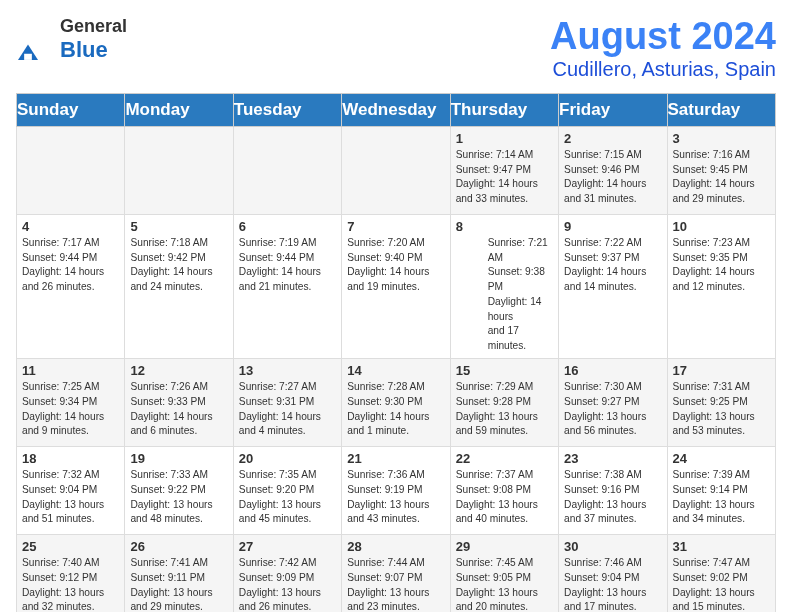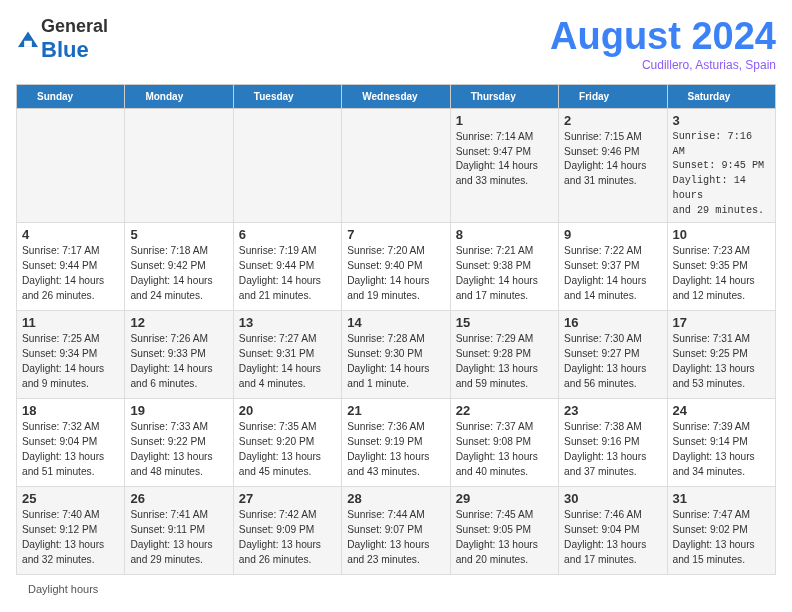--- a/index.html
+++ b/index.html
@@ -11,51 +11,51 @@
       padding: 16px;
     }
     .header-section {
       display: flex;
       justify-content: space-between;
       align-items: flex-start;
       margin-bottom: 12px;
     }
     .logo {
       display: flex;
-      align-items: center;
-      gap: 1px;
+      align-items: flex-end;
+      gap: 20px;
     }
     .logo-icon {
       width: 24px;
       height: 20px;
     }
     .title-section {
       text-align: right;
     }
     .main-title {
       font-size: 38px;
       font-weight: bold;
       color: #3b82f6;
       line-height: 1.1;
     }
     .subtitle {
-      font-size: 12px;
-      color: #8b5cf6;
+      font-size: 20px;
+      color: #1d4ed8;
     }
     table {
       width: 100%;
       border-collapse: collapse;
       table-layout: fixed;
     }
     thead tr th {
       background-color: #2a7abf;
       color: #fff;
-      font-size: 10px;
+      font-size: 17px;
       font-weight: bold;
-      padding: 6px 20px;
+      padding: 6px 0;
       text-align: left;
       border: 1px solid #ccc;
     }
     tbody tr td {
       vertical-align: top;
       border: 1px solid #ddd;
       padding: 4px 5px;
       font-size: 10.5px;
       color: #333;
       height: 88px;
@@ -132,21 +132,21 @@
         </td>
         <td>
           <span class="day-number">2</span>
           <div class="day-info" style="white-space: pre-line;">Sunrise: 7:15 AM
 Sunset: 9:46 PM
 Daylight: 14 hours
 and 31 minutes.</div>
         </td>
         <td>
           <span class="day-number">3</span>
-          <div class="day-info" style="white-space: pre-line; font-family: Liberation Mono, monospace;">Sunrise: 7:16 AM
+          <div class="day-info" style="white-space: pre-line;">Sunrise: 7:16 AM
 Sunset: 9:45 PM
 Daylight: 14 hours
 and 29 minutes.</div>
         </td>
       </tr>
       <tr>
         <td>
           <span class="day-number">4</span>
           <div class="day-info" style="white-space: pre-line;">Sunrise: 7:17 AM
 Sunset: 9:44 PM
@@ -169,21 +169,21 @@
         </td>
         <td>
           <span class="day-number">7</span>
           <div class="day-info" style="white-space: pre-line;">Sunrise: 7:20 AM
 Sunset: 9:40 PM
 Daylight: 14 hours
 and 19 minutes.</div>
         </td>
         <td>
           <span class="day-number">8</span>
-          <div class="day-info" style="white-space: pre-line;">Sunrise: 7:21 AM
+          <div class="day-info" style="white-space: pre-line; margin-left: 32px;">Sunrise: 7:21 AM
 Sunset: 9:38 PM
 Daylight: 14 hours
 and 17 minutes.</div>
         </td>
         <td>
           <span class="day-number">9</span>
           <div class="day-info" style="white-space: pre-line;">Sunrise: 7:22 AM
 Sunset: 9:37 PM
 Daylight: 14 hours
 and 14 minutes.</div>

